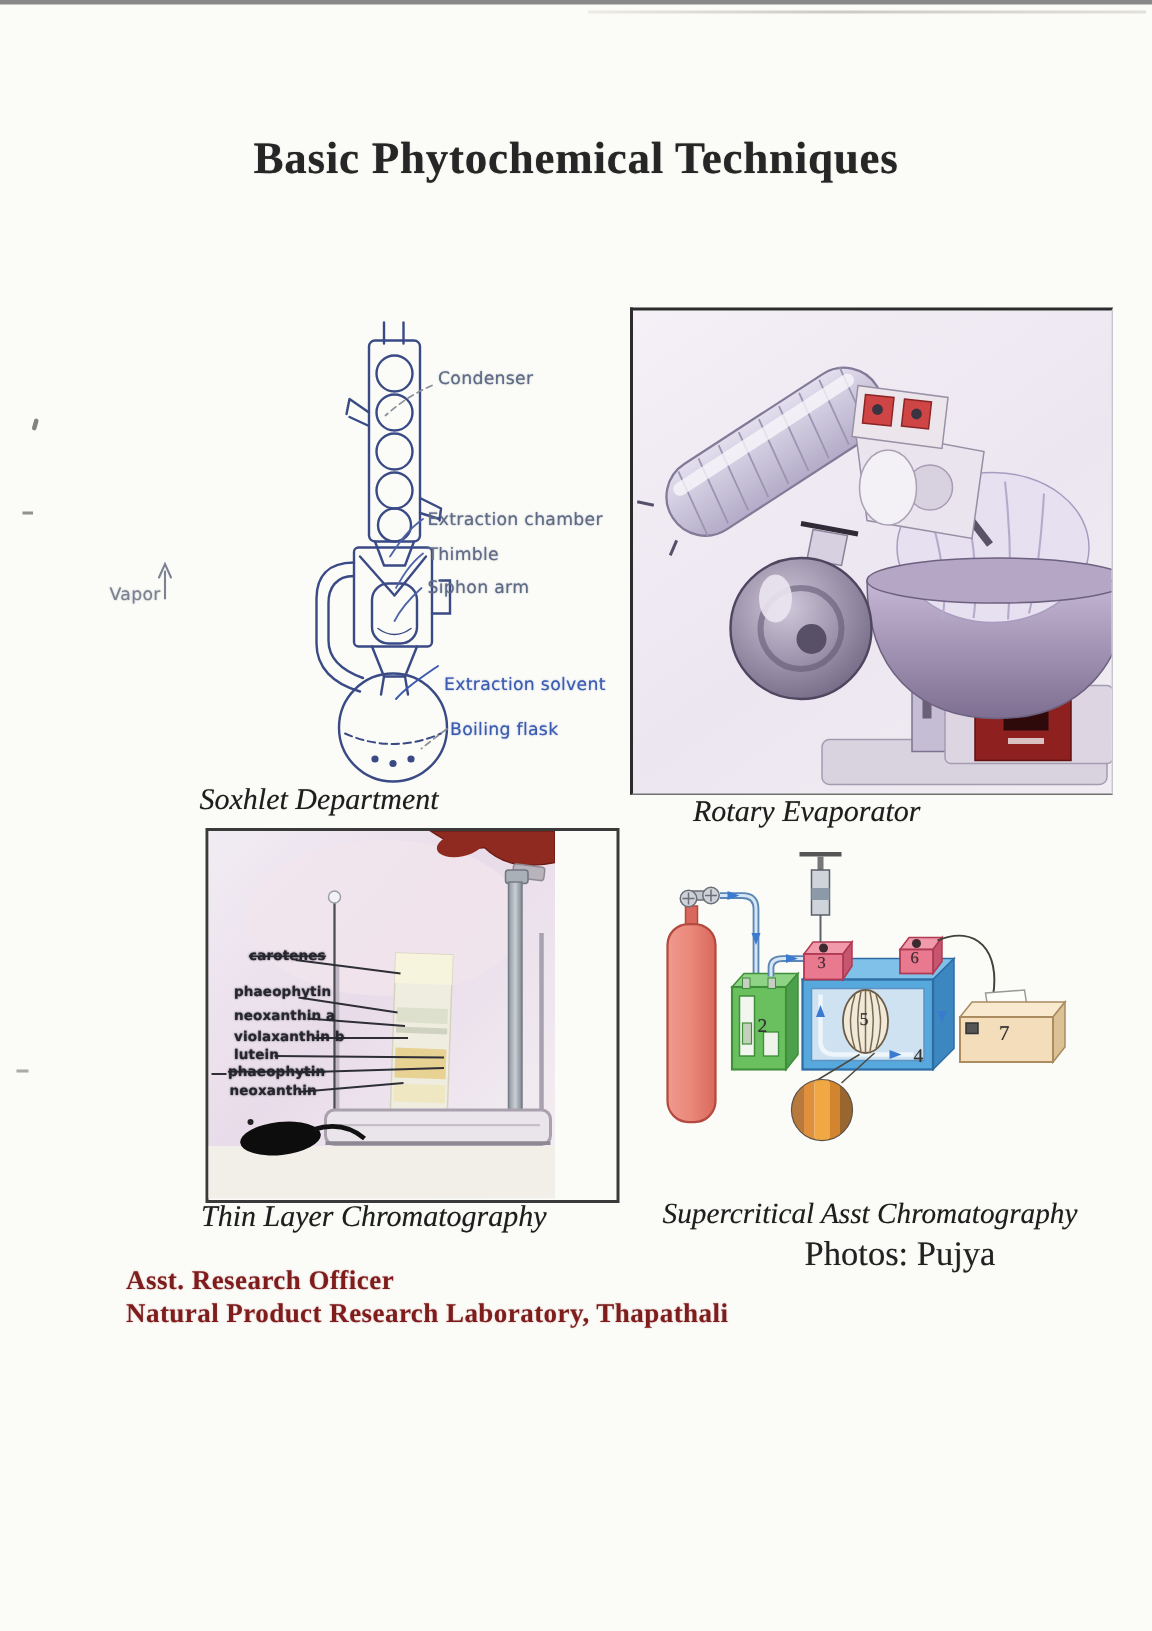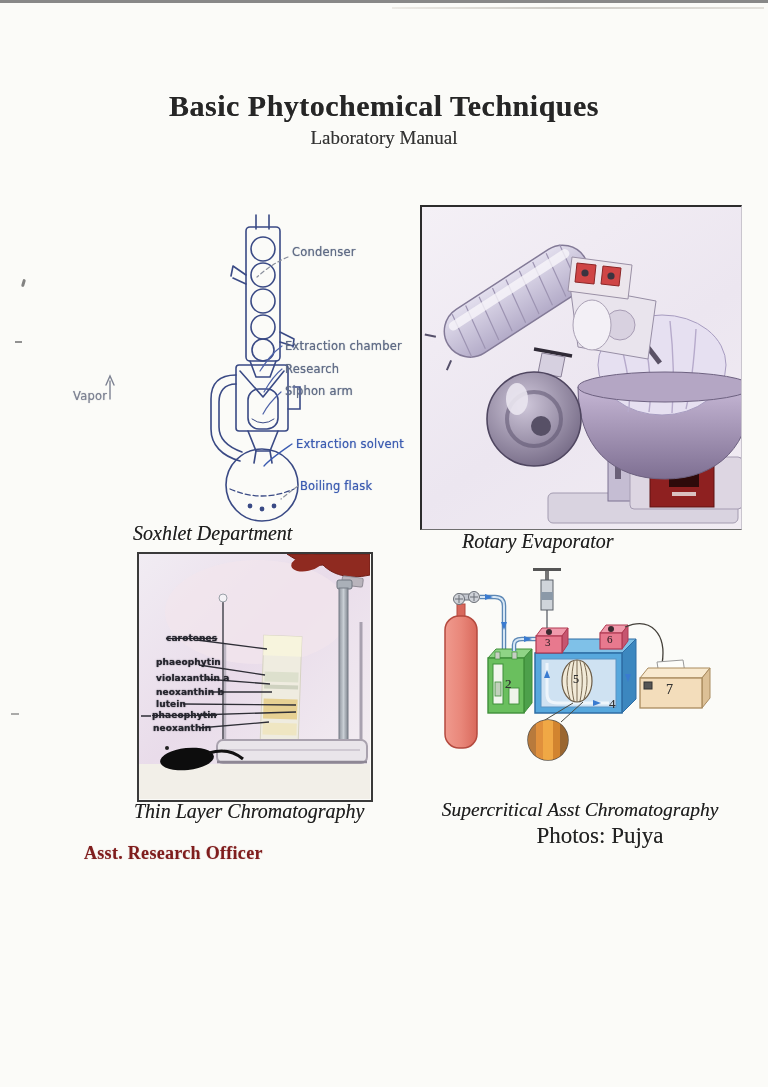--- a/index.html
+++ b/index.html
@@ -79,21 +79,20 @@
 
 <div class="page" data-interactable="false">
 
   <div class="artifact" data-interactable="false" style="left:392px;top:4px;width:372px;height:2px;background:linear-gradient(90deg,#e6e3dd,#b9b6af 45%,#d8d5cf);opacity:.7;"></div>
   <div class="artifact" data-interactable="false" style="left:22px;top:276px;width:3px;height:8px;background:#5a5a5a;border-radius:2px;transform:rotate(16deg);opacity:.75;"></div>
   <div class="artifact" data-interactable="false" style="left:15px;top:338px;width:7px;height:2px;background:#777;opacity:.8;"></div>
   <div class="artifact" data-interactable="false" style="left:11px;top:710px;width:8px;height:2px;background:#888;opacity:.7;"></div>
 
   <div class="title-block" data-interactable="false">
     <h1 class="doc-title" data-interactable="false">Basic Phytochemical Techniques</h1>
-    <div class="doc-subtitle" data-interactable="false">Laboratory Manual</div>
   </div>
 
   <div class="fig" data-interactable="false" style="left:70px;top:210px;width:315px;height:345px;">
     <svg data-interactable="false" width="315" height="345" viewBox="0 0 315 345">
       <g stroke="#3a4a85" stroke-width="1.6" fill="none" stroke-linecap="round">
 
         <path d="M186,2 V16 M199,2 V16"></path>
 
         <rect x="176" y="14" width="34" height="134" rx="4"></rect>
 
@@ -136,24 +135,24 @@
         <path d="M211,179 C201,188 196,195 193,201" stroke="#4f63a8" stroke-width="1.2"></path>
         <path d="M222,231 C209,240 200,246 194,253" stroke="#3b5bb0" stroke-width="1.3"></path>
         <path d="M228,273 C221,278 216,282 211,286" stroke="#8a8f9c" stroke-width="1.2" stroke-dasharray="4,3"></path>
 
         <path d="M40,186 V168" stroke="#7d8292" stroke-width="1.4"></path>
         <path d="M36,172 L40,163 L44,172" stroke="#7d8292" stroke-width="1.4"></path>
       </g>
     </svg>
     <div class="sox-label sox-grey" data-interactable="false" style="left:222px;top:32px;">Condenser</div>
     <div class="sox-label sox-grey" data-interactable="false" style="left:215px;top:126px;">Extraction chamber</div>
-    <div class="sox-label sox-grey" data-interactable="false" style="left:215px;top:149px;">Research</div>
+    <div class="sox-label sox-grey" data-interactable="false" style="left:215px;top:149px;">Thimble</div>
     <div class="sox-label sox-grey" data-interactable="false" style="left:215px;top:171px;">Siphon arm</div>
     <div class="sox-label sox-vapor" data-interactable="false" style="left:3px;top:176px;">Vapor</div>
-    <div class="sox-label sox-blue" data-interactable="false" style="left:226px;top:224px;">Extraction solvent</div>
+    <div class="sox-label sox-blue" data-interactable="false" style="left:226px;top:236px;">Extraction solvent</div>
     <div class="sox-label sox-blue" data-interactable="false" style="left:230px;top:266px;">Boiling flask</div>
     <div class="caption" data-interactable="false" style="left:63px;top:309px;">Soxhlet Department</div>
   </div>
 
   <div class="fig rotary-frame" data-interactable="false" style="left:420px;top:202px;width:322px;height:325px;">
     <svg data-interactable="false" width="319" height="322" viewBox="0 0 319 322">
       <defs>
         <linearGradient id="condG" x1="0" y1="0" x2="0" y2="1">
           <stop offset="0" stop-color="#e3dfee"></stop>
             <stop offset="1" stop-color="#b3abc8"></stop>
@@ -206,21 +205,21 @@
       <path d="M112,142 L150,149" stroke="#2f2a36" stroke-width="3.4"></path>
       <polygon points="120,146 143,150 139,170 116,166" fill="#d6d0e0" stroke="#8b8298"></polygon>
       <circle cx="112" cy="212" r="47" fill="url(#flaskG)" stroke="#4f4660" stroke-width="1.6"></circle>
       <circle cx="112" cy="212" r="27" fill="none" stroke="#5d5470" stroke-width="4" opacity=".55"></circle>
       <circle cx="119" cy="219" r="10" fill="#575066"></circle>
       <ellipse cx="95" cy="192" rx="11" ry="16" fill="#eae5f0" opacity=".9"></ellipse>
     </svg>
   </div>
   <div class="caption" data-interactable="false" style="left:462px;top:527px;">Rotary Evaporator</div>
 
-  <div class="fig tlc-frame" data-interactable="false" style="left:137px;top:549px;width:236px;height:250px;">
+  <div class="fig tlc-frame" data-interactable="false" style="left:137px;top:549px;width:276px;height:250px;">
     <svg data-interactable="false" width="231" height="245" viewBox="0 0 231 245">
       <defs>
         <linearGradient id="tlcBg" x1="0" y1="0" x2="1" y2="1">
           <stop offset="0" stop-color="#f1ecf3"></stop>
             <stop offset=".45" stop-color="#e9dcea"></stop>
           <stop offset=".75" stop-color="#efe7ef"></stop>
             <stop offset="1" stop-color="#f5f1f2"></stop>
         </linearGradient>
         <linearGradient id="rodG" x1="0" y1="0" x2="1" y2="0">
           <stop offset="0" stop-color="#8f959e"></stop>
@@ -267,22 +266,22 @@
         <path d="M2,162 H12 M58,161 L157,158"></path>
         <path d="M60,174 L130,168"></path>
       </g>
 
       <ellipse cx="48" cy="205" rx="27" ry="11" fill="#0d0d0d" transform="rotate(-6 48 205)"></ellipse>
       <path d="M70,199 C86,194 97,199 104,205" stroke="#111" stroke-width="3" fill="none"></path>
       <circle cx="28" cy="194" r="2" fill="#222"></circle>
     </svg>
     <div class="tlc-label" data-interactable="false" style="left:27px;top:79px;text-decoration:line-through;">carotenes</div>
     <div class="tlc-label" data-interactable="false" style="left:17px;top:103px;">phaeophytin</div>
-    <div class="tlc-label" data-interactable="false" style="left:17px;top:119px;">violaxanthin a</div>
-    <div class="tlc-label" data-interactable="false" style="left:17px;top:133px;">neoxanthin b</div>
+    <div class="tlc-label" data-interactable="false" style="left:17px;top:119px;">neoxanthin a</div>
+    <div class="tlc-label" data-interactable="false" style="left:17px;top:133px;">violaxanthin b</div>
     <div class="tlc-label" data-interactable="false" style="left:17px;top:145px;">lutein</div>
     <div class="tlc-label" data-interactable="false" style="left:13px;top:156px;text-decoration:line-through;">phaeophytin</div>
     <div class="tlc-label" data-interactable="false" style="left:14px;top:169px;">neoxanthin</div>
   </div>
   <div class="caption" data-interactable="false" style="left:134px;top:797px;">Thin Layer Chromatography</div>
 
   <div class="fig" data-interactable="false" style="left:425px;top:553px;width:320px;height:240px;">
     <svg data-interactable="false" width="320" height="240" viewBox="0 0 320 240">
       <defs>
         <linearGradient id="cylG" x1="0" y1="0" x2="1" y2="0">
@@ -374,15 +373,16 @@
     <div class="sfc-num" data-interactable="false" style="left:184px;top:140px;">4</div>
     <div class="sfc-num" data-interactable="false" style="left:148px;top:116px;font-size:12px;">5</div>
     <div class="sfc-num" data-interactable="false" style="left:182px;top:77px;font-size:11px;color:#4a2a33;">6</div>
     <div class="sfc-num" data-interactable="false" style="left:241px;top:126px;font-size:14px;">7</div>
   </div>
   <div class="caption" data-interactable="false" style="left:430px;top:796px;width:300px;text-align:center;font-size:19.5px;">Supercritical Asst Chromatography</div>
   <div class="credit" data-interactable="false" style="left:455px;top:820px;width:290px;">Photos: Pujya</div>
 
   <div class="author-block" data-interactable="false">
     <div class="author-line" data-interactable="false">Asst. Research Officer</div>
+    <div class="author-line" data-interactable="false">Natural Product Research Laboratory, Thapathali</div>
   </div>
 
 </div>
 
 </body></html>

